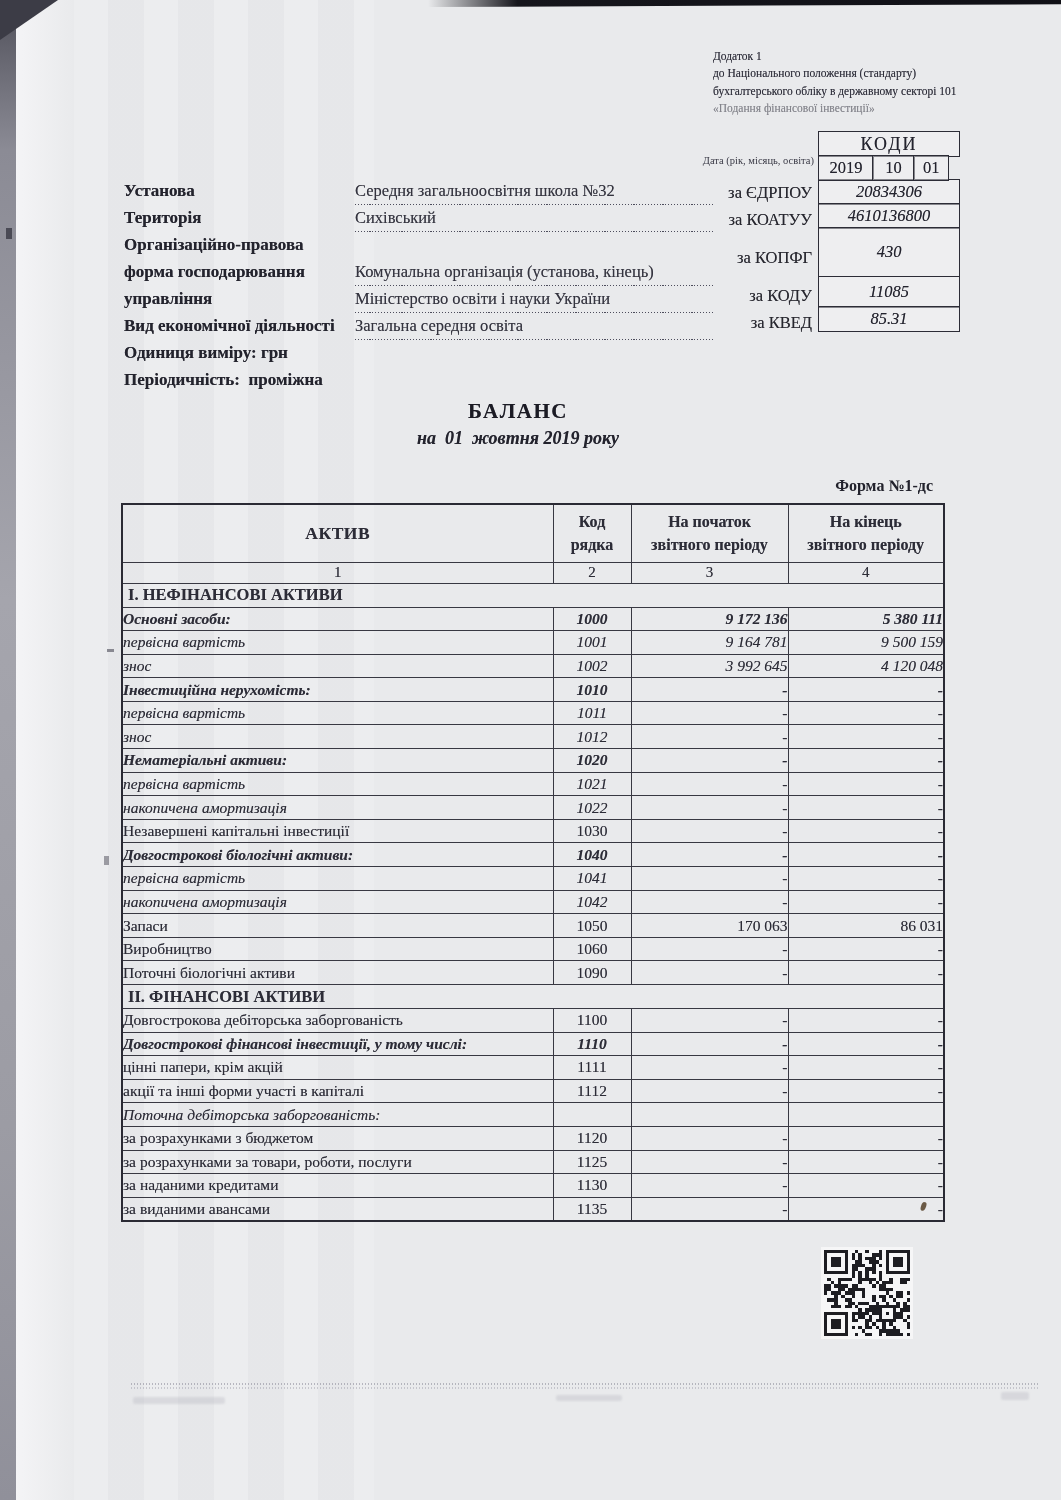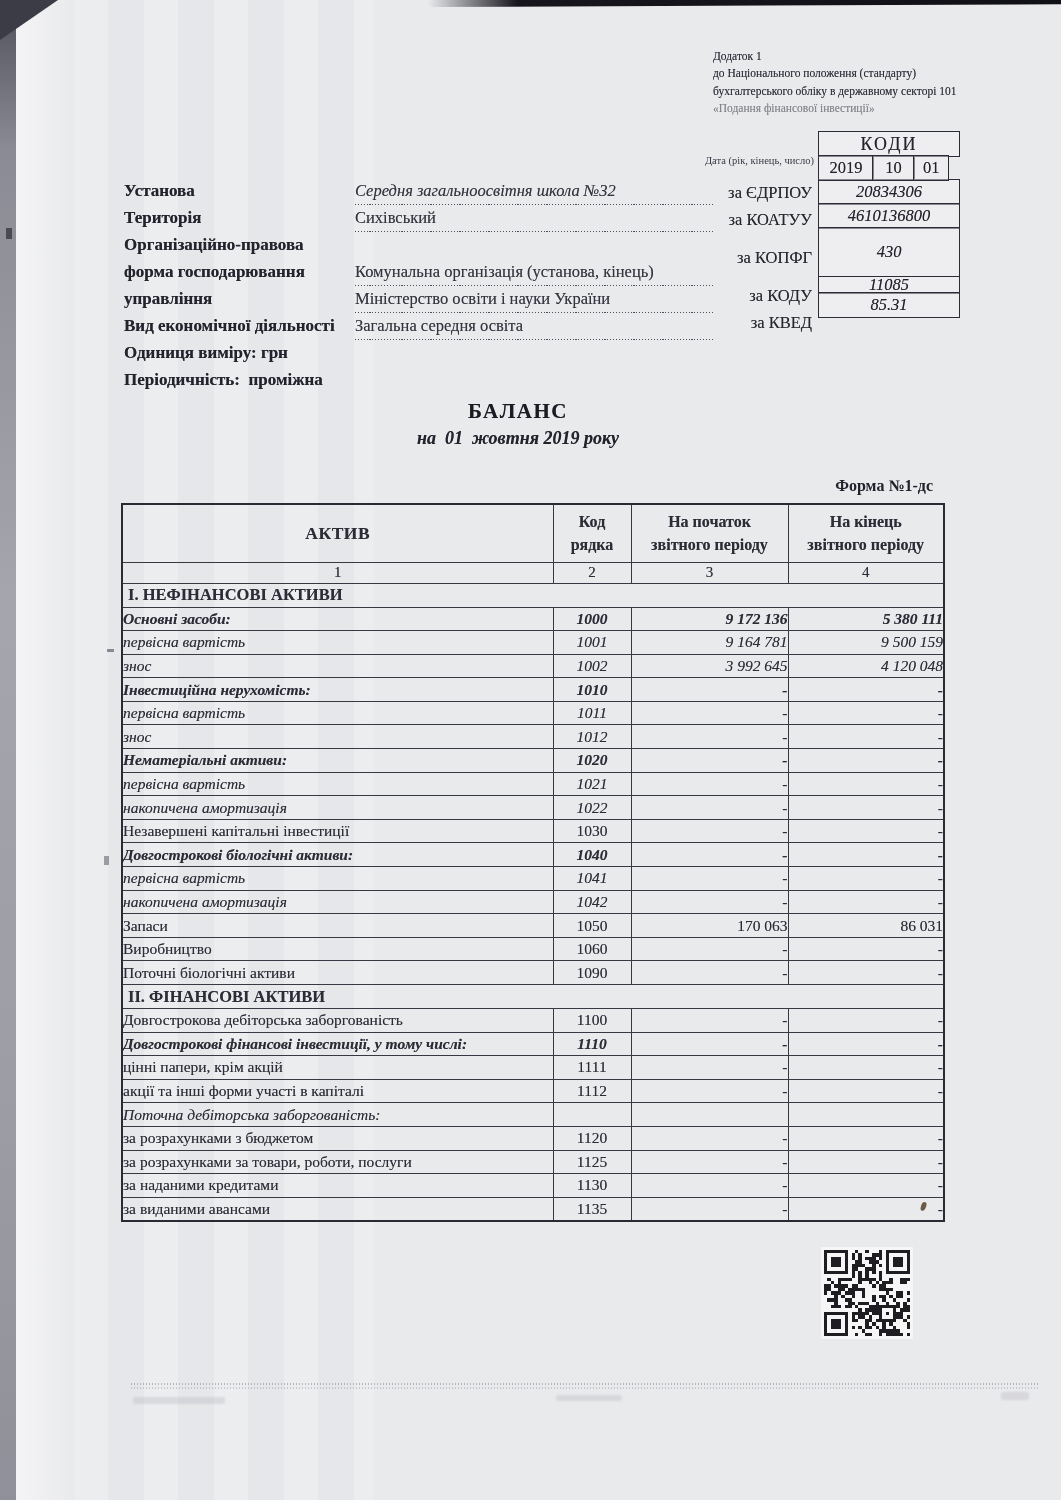--- a/index.html
+++ b/index.html
@@ -107,33 +107,33 @@
   <div class="margin-tick" style="left:104px;top:856px;width:5px;height:9px;opacity:.5;"></div>
   <div class="speck" style="left:921px;top:1202px;width:5px;height:9px;transform:rotate(18deg);"></div>
 
   <div class="appendix" id="appendix">
       <div class="line">Додаток 1</div>
       <div class="line">до Національного положення (стандарту)</div>
       <div class="line">бухгалтерського обліку в державному секторі 101</div>
       <div class="line faded">«Подання фінансової інвестиції»</div>
     </div>
 
-  <div class="date-label">Дата (рік, кінець, число)</div>
+  <div class="date-label">Дата (рік, місяць, освіта)</div>
   <div class="codes-box">
     <div class="cb-cell cb-title">КОДИ</div>
     <div class="cb-daterow" id="cb-daterow">
         <div class="cb-cell" style="width: 56px;">2019</div>
         <div class="cb-cell" style="width: 43px;">10</div>
         <div class="cb-cell" style="width: 36px;">01</div>
       </div>
     <div id="cb-values">
         <div class="cb-cell cb-val" style="height: 26px;">20834306</div>
         <div class="cb-cell cb-val" style="height: 26px;">4610136800</div>
         <div class="cb-cell cb-val" style="height: 50px;">430</div>
-        <div class="cb-cell cb-val" style="height: 18px;">11085</div>
+        <div class="cb-cell cb-val" style="height: 32px;">11085</div>
         <div class="cb-cell cb-val" style="height: 26px;">85.31</div>
       </div>
   </div>
   <div id="code-labels">
       <div class="code-label" style="top: 183px;">за ЄДРПОУ</div>
       <div class="code-label" style="top: 210px;">за КОАТУУ</div>
       <div class="code-label" style="top: 248px;">за КОПФГ</div>
       <div class="code-label" style="top: 286px;">за КОДУ</div>
       <div class="code-label" style="top: 313px;">за КВЕД</div>
     </div>
@@ -142,21 +142,21 @@
       <div class="org-label" style="top: 181px;">Установа</div>
       <div class="org-label" style="top: 208px;">Територія</div>
       <div class="org-label" style="top: 235px;">Організаційно-правова</div>
       <div class="org-label" style="top: 262px;">форма господарювання</div>
       <div class="org-label" style="top: 289px;">управління</div>
       <div class="org-label" style="top: 316px;">Вид економічної діяльності</div>
       <div class="org-label" style="top: 343px;">Одиниця виміру: грн</div>
       <div class="org-label" style="top: 370px;">Періодичність:  проміжна</div>
     </div>
   <div id="org-values">
-      <div class="org-value" style="top: 181px; font-style: italic;">Середня загальноосвітня школа №32</div>
+      <div class="org-value" style="top: 181px;">Середня загальноосвітня школа №32</div>
       <div class="org-value" style="top: 208px;">Сихівський</div>
       <div class="org-value" style="top: 262px;">Комунальна організація (установа, кінець)</div>
       <div class="org-value" style="top: 289px;">Міністерство освіти і науки України</div>
       <div class="org-value" style="top: 316px;">Загальна середня освіта</div>
     </div>
 
   <div class="doc-title">БАЛАНС</div>
   <div class="doc-subtitle">на  01  жовтня 2019 року</div>
   <div class="form-label">Форма №1-дс</div>
 

